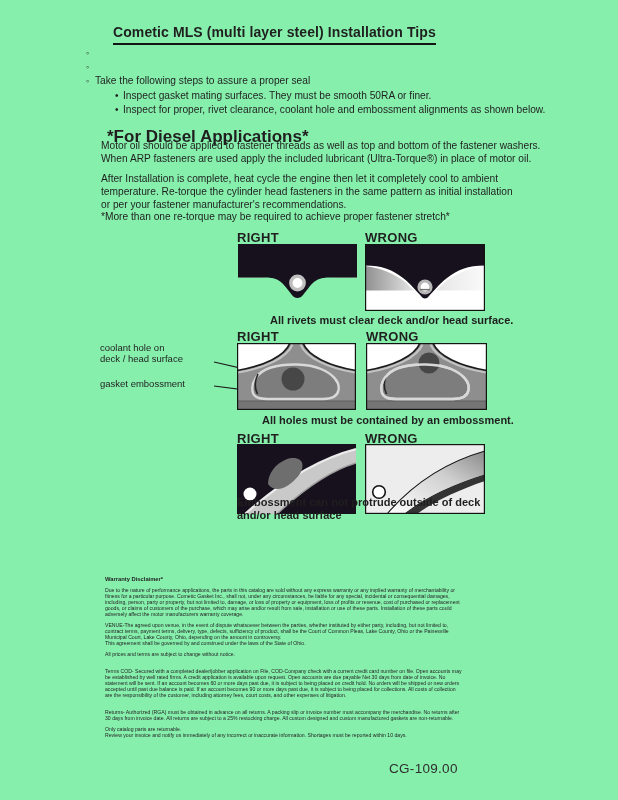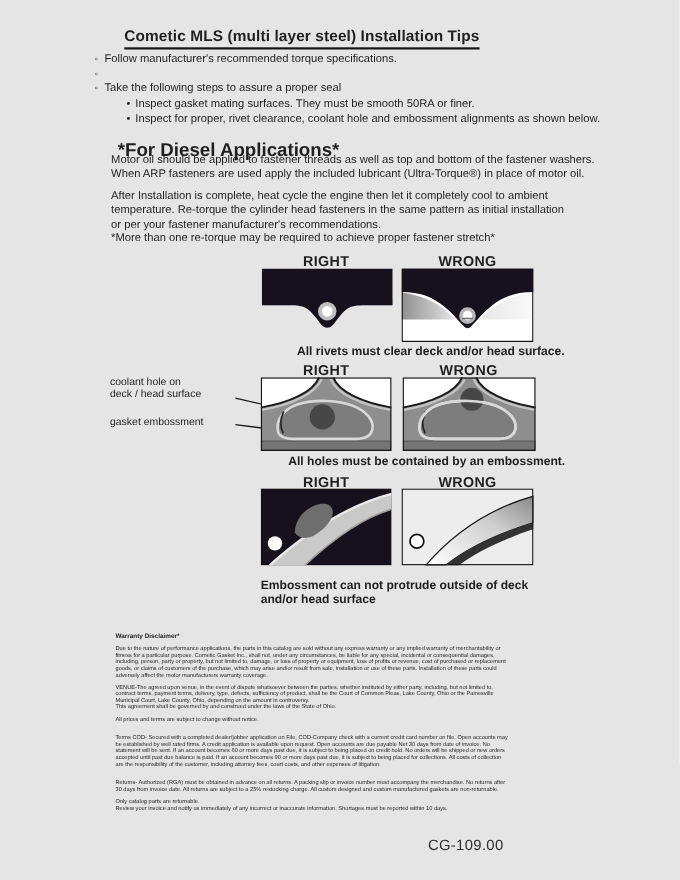--- a/index.html
+++ b/index.html
@@ -1,45 +1,45 @@
 <!DOCTYPE html>
 <html><head>
 <meta charset="utf-8">
 <style>
   html,body{margin:0;padding:0;background:#fff;}
-  .page{position:relative;width:618px;height:800px;background:#e5e5e5;overflow:hidden;
+  .page{position:relative;width:618px;height:800px;background:#86efac;overflow:hidden;
         font-family:"Liberation Sans",sans-serif;color:#1f1f1f;}
 
   .title{position:absolute;left:113px;top:24px;margin:0;font-size:14px;font-weight:bold;
          letter-spacing:.1px;border-bottom:2px solid #141414;padding-bottom:3px;}
 
   .bullets{position:absolute;left:86px;top:47px;font-size:10.2px;line-height:13.7px;white-space:nowrap;}
   .b{display:flex;align-items:baseline;}
   .b .m{width:9px;font-size:9px;flex:0 0 9px;}
   .b.sub{margin-left:29px;}
   .b.sub .m{width:8px;flex:0 0 8px;font-size:10px;}
 
   .diesel{position:absolute;left:97px;top:117px;margin:10px;font-size:17px;font-weight:bold;}
   .para{position:absolute;left:97px;margin:4px;font-size:10.2px;line-height:12.9px;white-space:pre-line;}
   .p1{top:136px;} .p2{top:169px;} .note{top:207px;}
 
-  .lbl{position:absolute;width:119px;text-align:center;font-size:13px;font-weight:bold;letter-spacing:.3px;}
+  .lbl{position:absolute;width:119px;font-size:13px;font-weight:bold;letter-spacing:.3px;}
   .lbl.w{width:120px;}
   .r1l{left:237px;top:230px;} .r1w{left:365px;top:230px;}
   .r2l{left:237px;top:329px;} .r2w{left:366px;top:329px;}
   .r3l{left:237px;top:431px;} .r3w{left:365px;top:431px;}
 
   .panel{position:absolute;line-height:0;}
   .panel svg{display:block;}
   .pr1r{left:238px;top:244px;} .pr1w{left:365px;top:244px;}
   .pr2r{left:237px;top:343px;} .pr2w{left:366px;top:343px;}
   .pr3r{left:237px;top:444px;} .pr3w{left:365px;top:444px;}
 
   .cap{position:absolute;font-size:11px;font-weight:bold;white-space:pre-line;line-height:12.5px;}
-  .cap1{left:238px;top:314px;margin-left:32px;} .cap2{left:262px;top:414px;text-align:right;} .cap3{left:237px;top:526px;}
+  .cap1{left:238px;top:314px;margin-left:32px;} .cap2{left:262px;top:414px;text-align:right;} .cap3{left:237px;top:496px;}
 
   .callout{position:absolute;font-size:9.5px;line-height:10.8px;white-space:pre-line;}
   .co1{left:100px;top:343px;width:112px;}
   .co2{left:100px;top:379px;width:112px;}
   .leaders{position:absolute;left:110px;top:340px;width:260px;height:62px;pointer-events:none;}
 
   .legal{position:absolute;left:105px;top:576px;width:432px;color:#242424;}
   .legal-h{font-size:5.8px;font-weight:bold;margin:0 0 4.5px 0;}
   .legal p{margin:0;font-size:5.15px;line-height:6.05px;white-space:pre-line;}
   .mb-s{margin-bottom:5px !important;}
@@ -50,21 +50,20 @@
 </head>
 <body>
 
 <div class="page">
 
   <h1 class="title">Cometic MLS (multi layer steel) Installation Tips</h1>
 
   <div class="bullets">
     <div class="b">
       <span class="m">◦</span>
-      <span>Follow manufacturer's recommended torque specifications.</span>
     </div>
     <div class="b">
       <span class="m">◦</span>
     </div>
     <div class="b">
       <span class="m">◦</span>
       <span>Take the following steps to assure a proper seal</span>
     </div>
     <div class="b sub">
       <span class="m">•</span>

